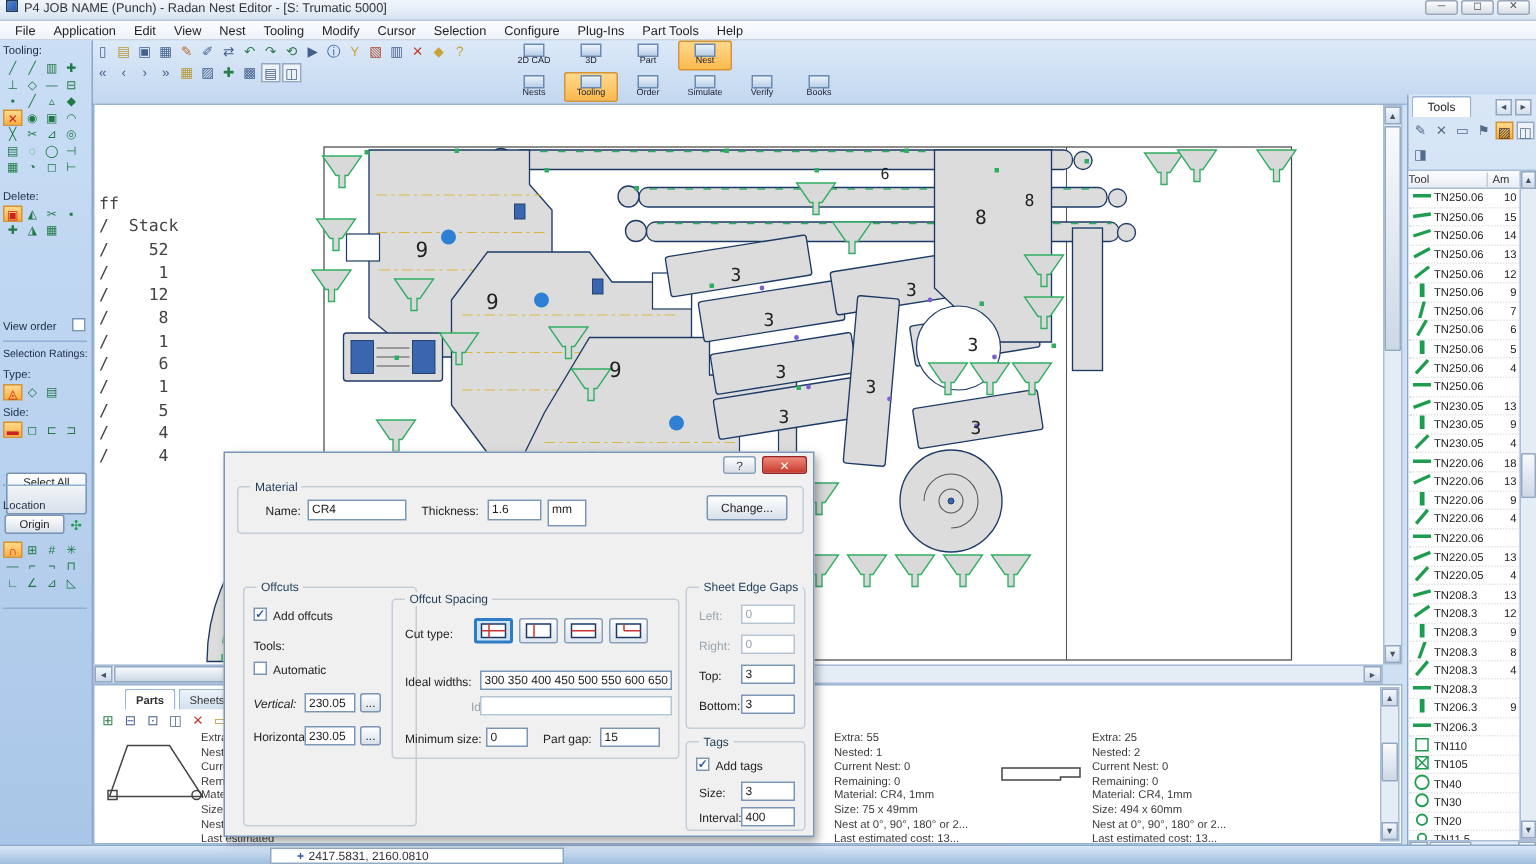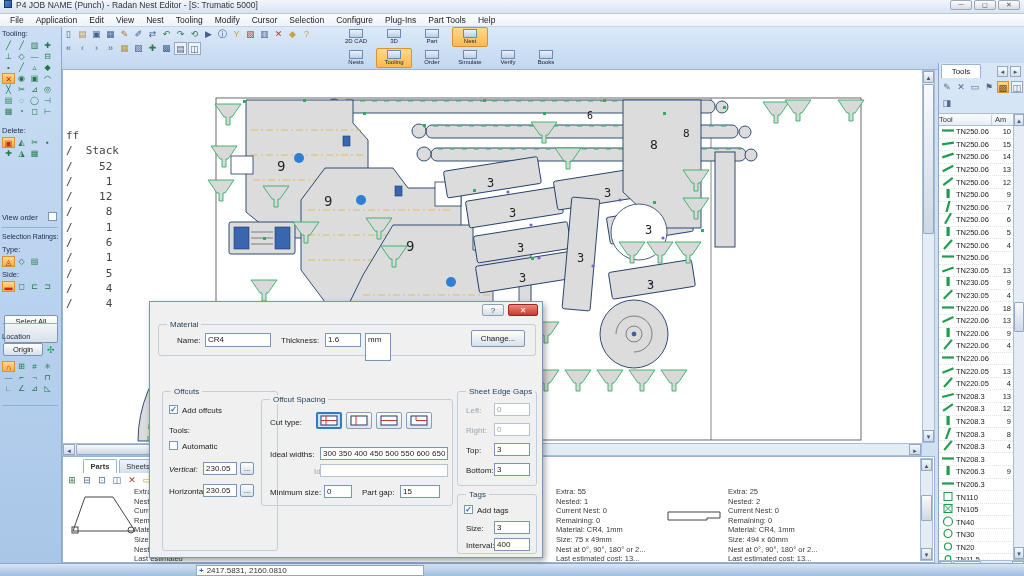--- a/index.html
+++ b/index.html
@@ -103,22 +103,22 @@
   #tools-header{position:absolute;left:0;top:50px;width:74px;height:13px;background:linear-gradient(#fbfcfe,#e8edf4);
     border-top:1px solid #aabdd6;border-bottom:1px solid #aabdd6;font-size:7.5px;color:#333;line-height:12px;}
   #tools-list{position:absolute;left:0;top:63px;width:74px;height:434px;background:#fff;overflow:hidden;}
   .tool-row{display:flex;align-items:center;height:12.6px;border-bottom:1px dotted #e4e4e4;padding-left:1px;}
   .t-name{font-size:7.5px;color:#222;flex:1;}
   .t-amt{font-size:7.5px;color:#222;width:13px;text-align:right;padding-right:2px;}
 
   
   #statusbar{left:0;top:563px;width:1024px;height:13px;
     background:linear-gradient(#d9e6f5,#9fbede);border-top:1px solid #8aa8cc;}
-  #coord-box{position:absolute;left:196px;top:1px;width:228px;height:11px;background:#fff;
-    border:1px solid #93a8c2;font-size:8px;line-height:10px;padding-left:2px;color:#333;}
+  #coord-box{position:absolute;left:180px;top:1px;width:196px;height:11px;background:#fff;
+    border:1px solid #93a8c2;font-size:8px;line-height:10px;padding-left:17px;color:#333;}
   #coord-box .cross{color:#2a56a8;font-weight:bold;margin-right:3px;}
 
   
   #dialog{left:149px;top:301px;width:394px;height:257px;background:#f0f0f0;
     border:1px solid #7a96b6;box-shadow:2px 3px 6px rgba(0,0,0,.35);}
   #dlg-title{position:absolute;left:0;top:0;width:100%;height:16px;
     background:linear-gradient(#dfeaf7,#b6cfe9);border-bottom:1px solid #9ab4d4;
     font-size:8.5px;line-height:15px;padding-left:6px;color:#1c2c44;}
   #dlg-help{position:absolute;right:38px;top:2px;width:22px;height:12px;border:1px solid #8aa0ba;border-radius:2px;
     background:linear-gradient(#fdfdfd,#d7dde6);text-align:center;font-size:8px;line-height:11px;color:#345;}
@@ -852,21 +852,21 @@
   <div id="dialog" class="abs">
     <div id="dlg-help">?</div>
     <div id="dlg-close">✕</div>
 
     <div class="group" style="left:8px;top:22px;width:378px;height:32px;">
       <div class="legend">Material</div>
       <div class="dlab" style="left:18px;top:11px;">Name:</div>
       <div class="dfield" style="left:46px;top:8px;width:66px;height:14px;">CR4</div>
       <div class="dlab" style="left:122px;top:11px;">Thickness:</div>
       <div class="dfield" style="left:166px;top:8px;width:36px;height:14px;">1.6</div>
-      <div class="dfield" style="left:206px;top:8px;width:26px;height:28px;">mm</div>
+      <div class="dfield" style="left:206px;top:8px;width:26px;height:18px;">mm</div>
       <div class="dbtn" style="right:10px;top:5px;width:54px;height:17px;line-height:16px;">Change...</div>
     </div>
 
     <div class="group" style="left:12px;top:89px;width:116px;height:160px;">
       <div class="legend">Offcuts</div>
       <div class="dcb" style="left:6px;top:13px;">✓</div>
       <div class="dlab" style="left:19px;top:14px;">Add offcuts</div>
       <div class="dlab" style="left:6px;top:34px;">Tools:</div>
       <div class="dcb" style="left:6px;top:49px;"></div>
       <div class="dlab" style="left:19px;top:50px;">Automatic</div>

